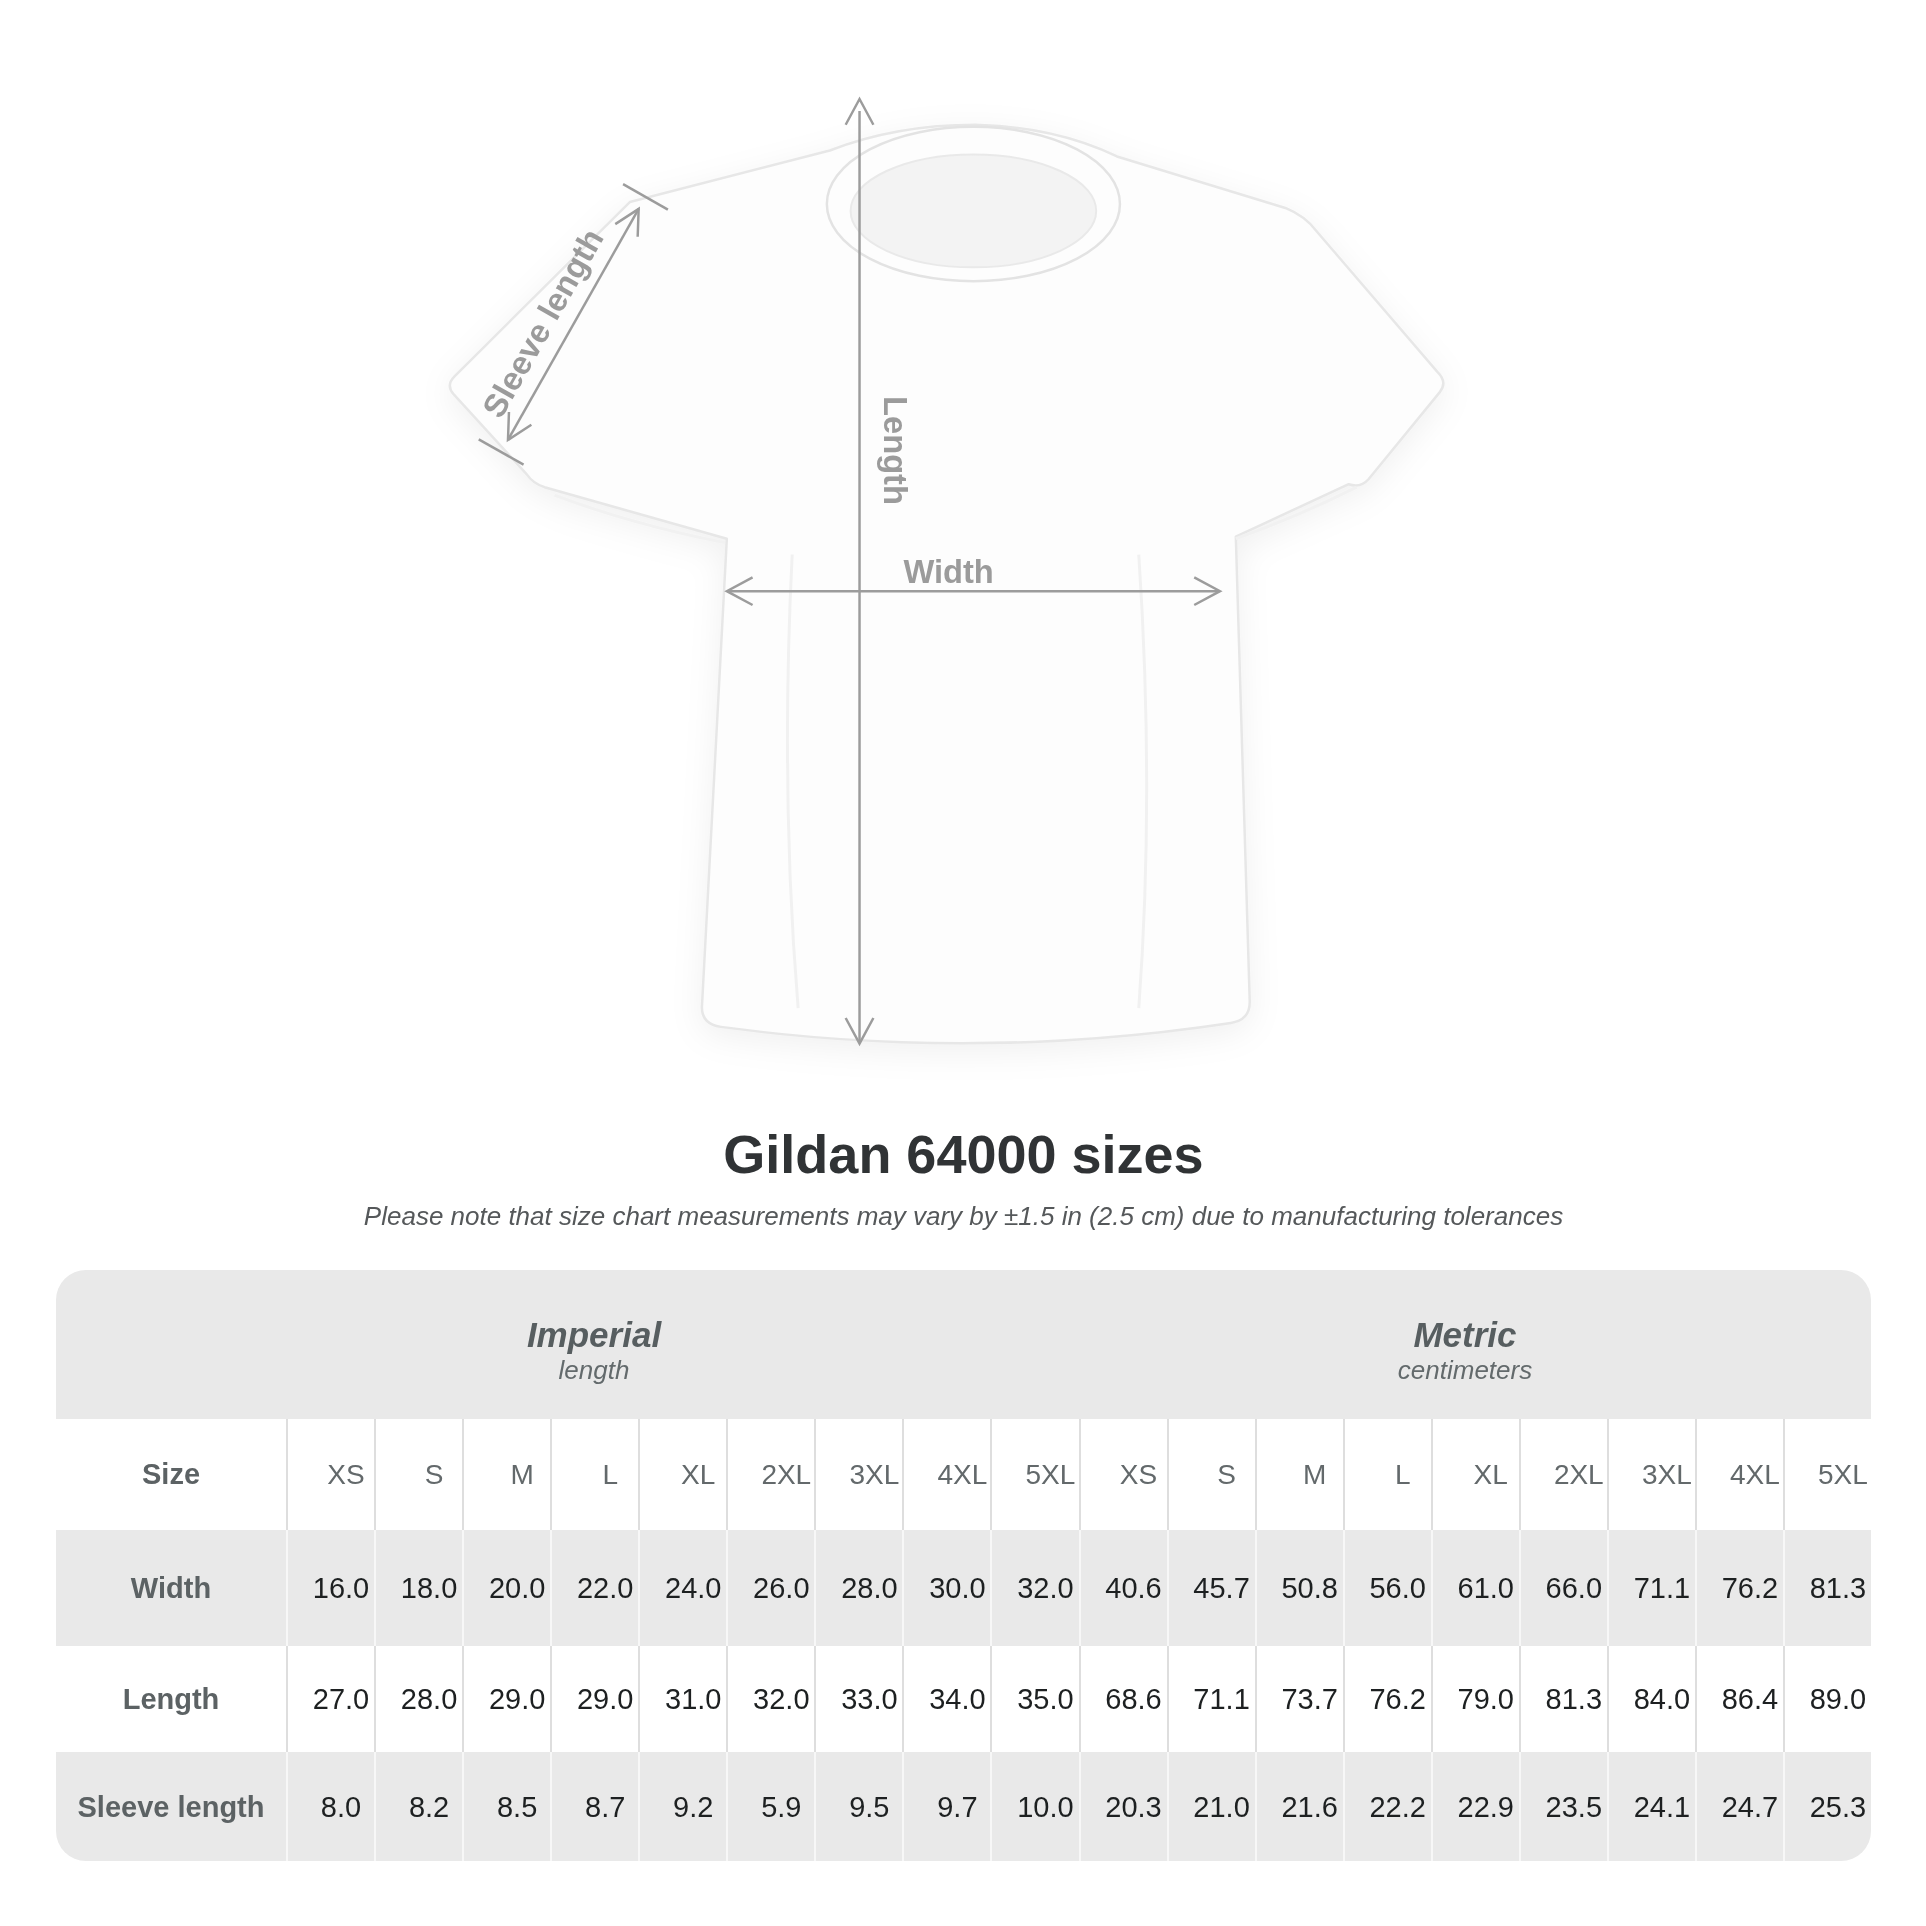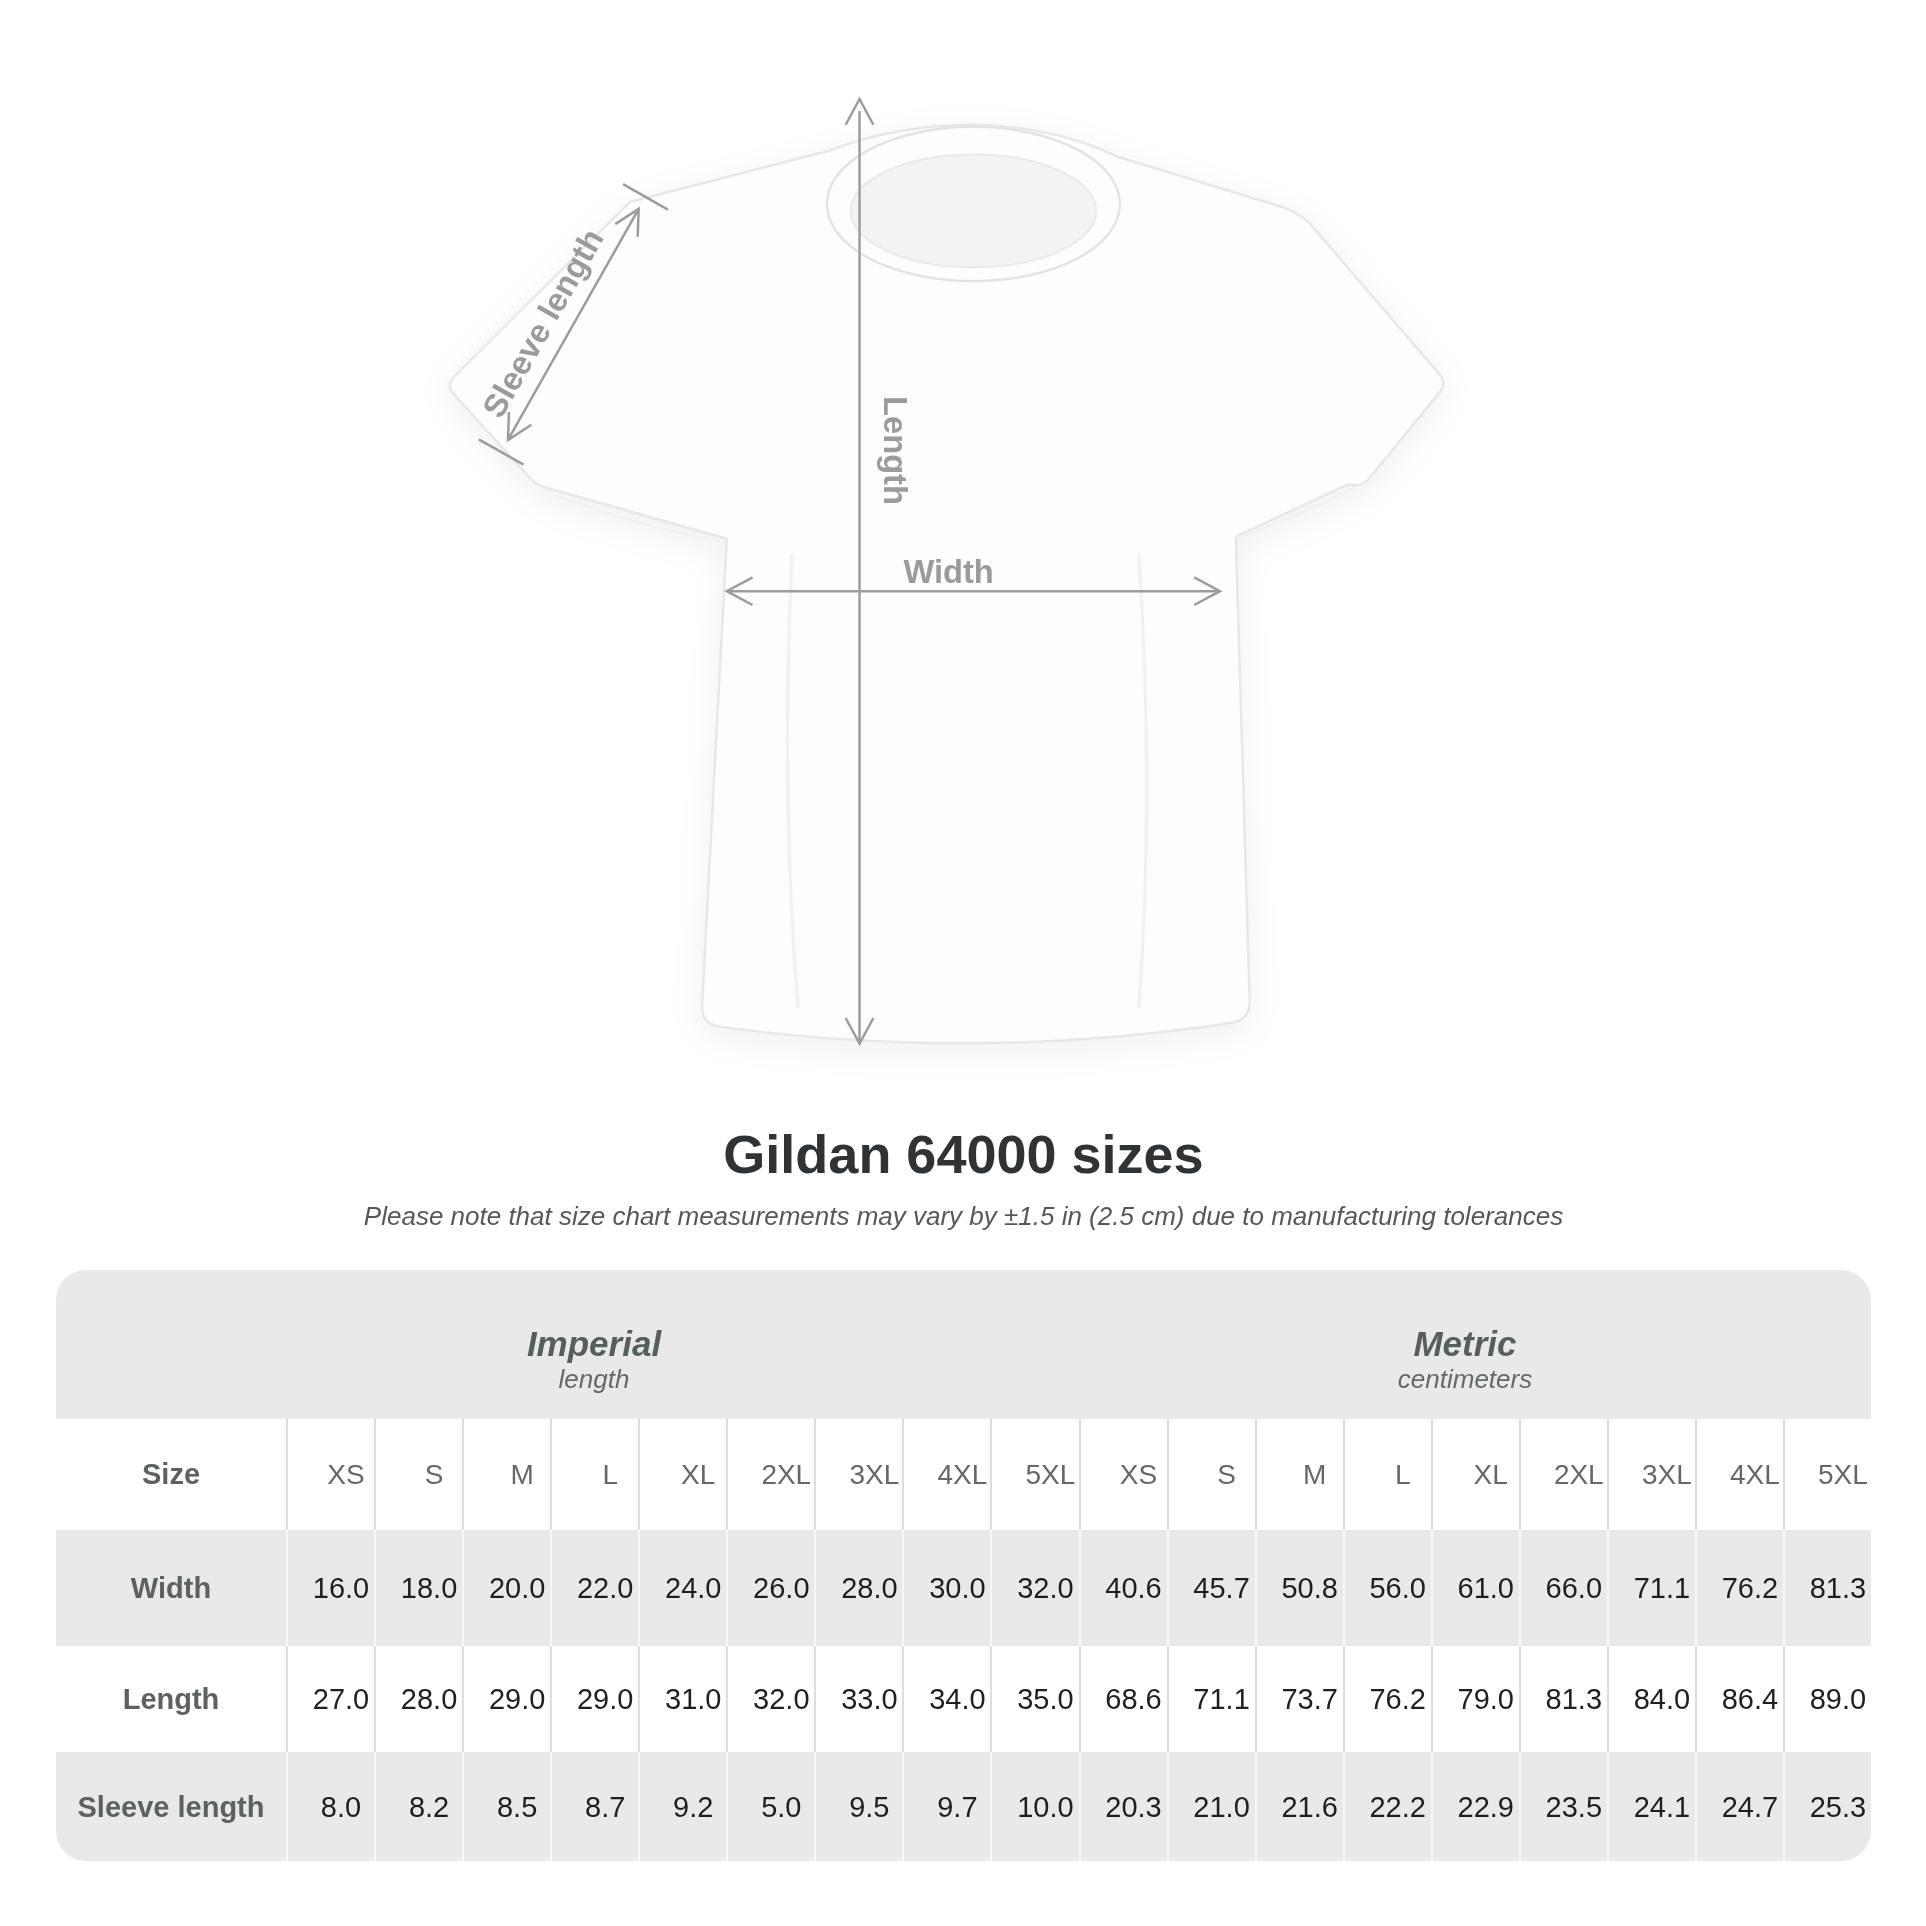--- a/index.html
+++ b/index.html
@@ -23,21 +23,21 @@
     position:absolute;left:0;top:1200px;width:1927px;text-align:center;
     font-size:26px;font-style:italic;color:#55585a;line-height:32px;
   }
   
   .size-table{
     position:absolute;left:56px;top:1270px;width:1815px;height:591px;
     border-radius:30px;overflow:hidden;
   }
   .group-band{position:relative;height:149px;background:#e9e9e9;}
   .group-head{position:absolute;top:0;height:149px;transform:translateX(-50%);
-    display:flex;flex-direction:column;align-items:center;justify-content:center;padding-top:15px;}
+    display:flex;flex-direction:column;align-items:center;justify-content:center;padding-top:6px;}
   .group-head .g-main{font-size:35px;font-weight:bold;font-style:italic;color:#575e60;}
   .group-head .g-unit{font-size:26px;font-style:italic;color:#636a6c;}
   .gh-imperial{left:538px;}
   .gh-metric{left:1409px;}
   .trow{display:grid;grid-template-columns:230px repeat(18,1fr);}
   .trow>div{display:flex;align-items:center;justify-content:center;min-width:0;}
   .trow>div+div{border-left:2px solid #dedede;}
   .trow.gray{background:#e9e9e9;}
   .trow.gray>div+div{border-left-color:#f7f7f7;}
   .r-head{height:111px;background:#ffffff;}
@@ -187,21 +187,21 @@
         <div class="cell-val">86.4</div>
         <div class="cell-val">89.0</div>
       </div>
       <div class="trow gray r-s">
         <div class="cell-lbl">Sleeve length</div>
         <div class="cell-val">8.0</div>
         <div class="cell-val">8.2</div>
         <div class="cell-val">8.5</div>
         <div class="cell-val">8.7</div>
         <div class="cell-val">9.2</div>
-        <div class="cell-val">5.0</div>
+        <div class="cell-val">5.9</div>
         <div class="cell-val">9.5</div>
         <div class="cell-val">9.7</div>
         <div class="cell-val">10.0</div>
         <div class="cell-val">20.3</div>
         <div class="cell-val">21.0</div>
         <div class="cell-val">21.6</div>
         <div class="cell-val">22.2</div>
         <div class="cell-val">22.9</div>
         <div class="cell-val">23.5</div>
         <div class="cell-val">24.1</div>

